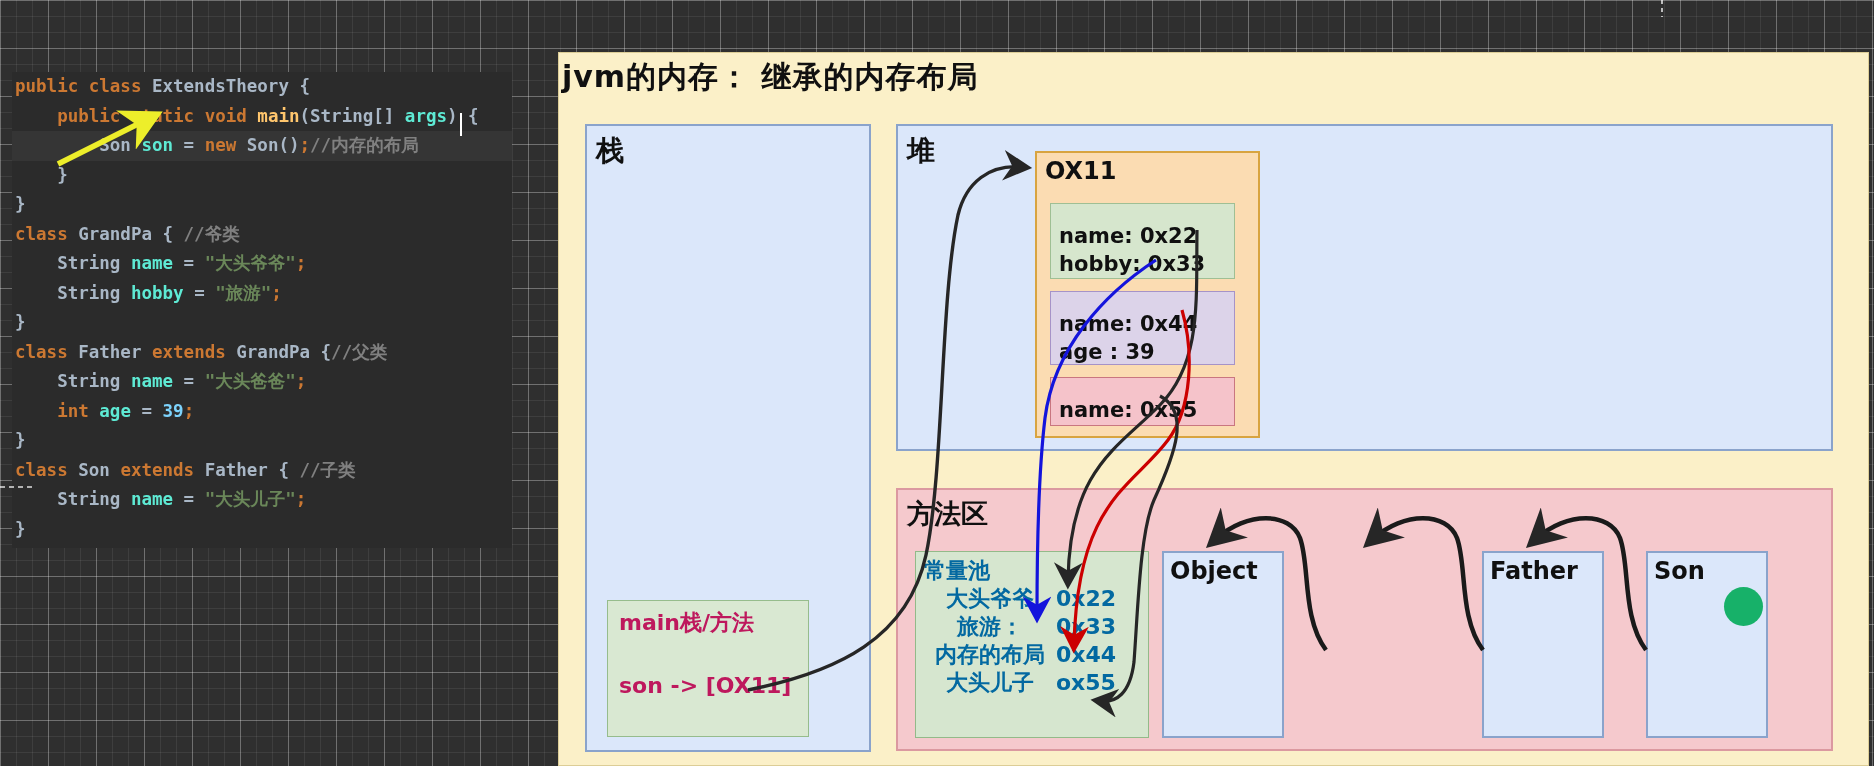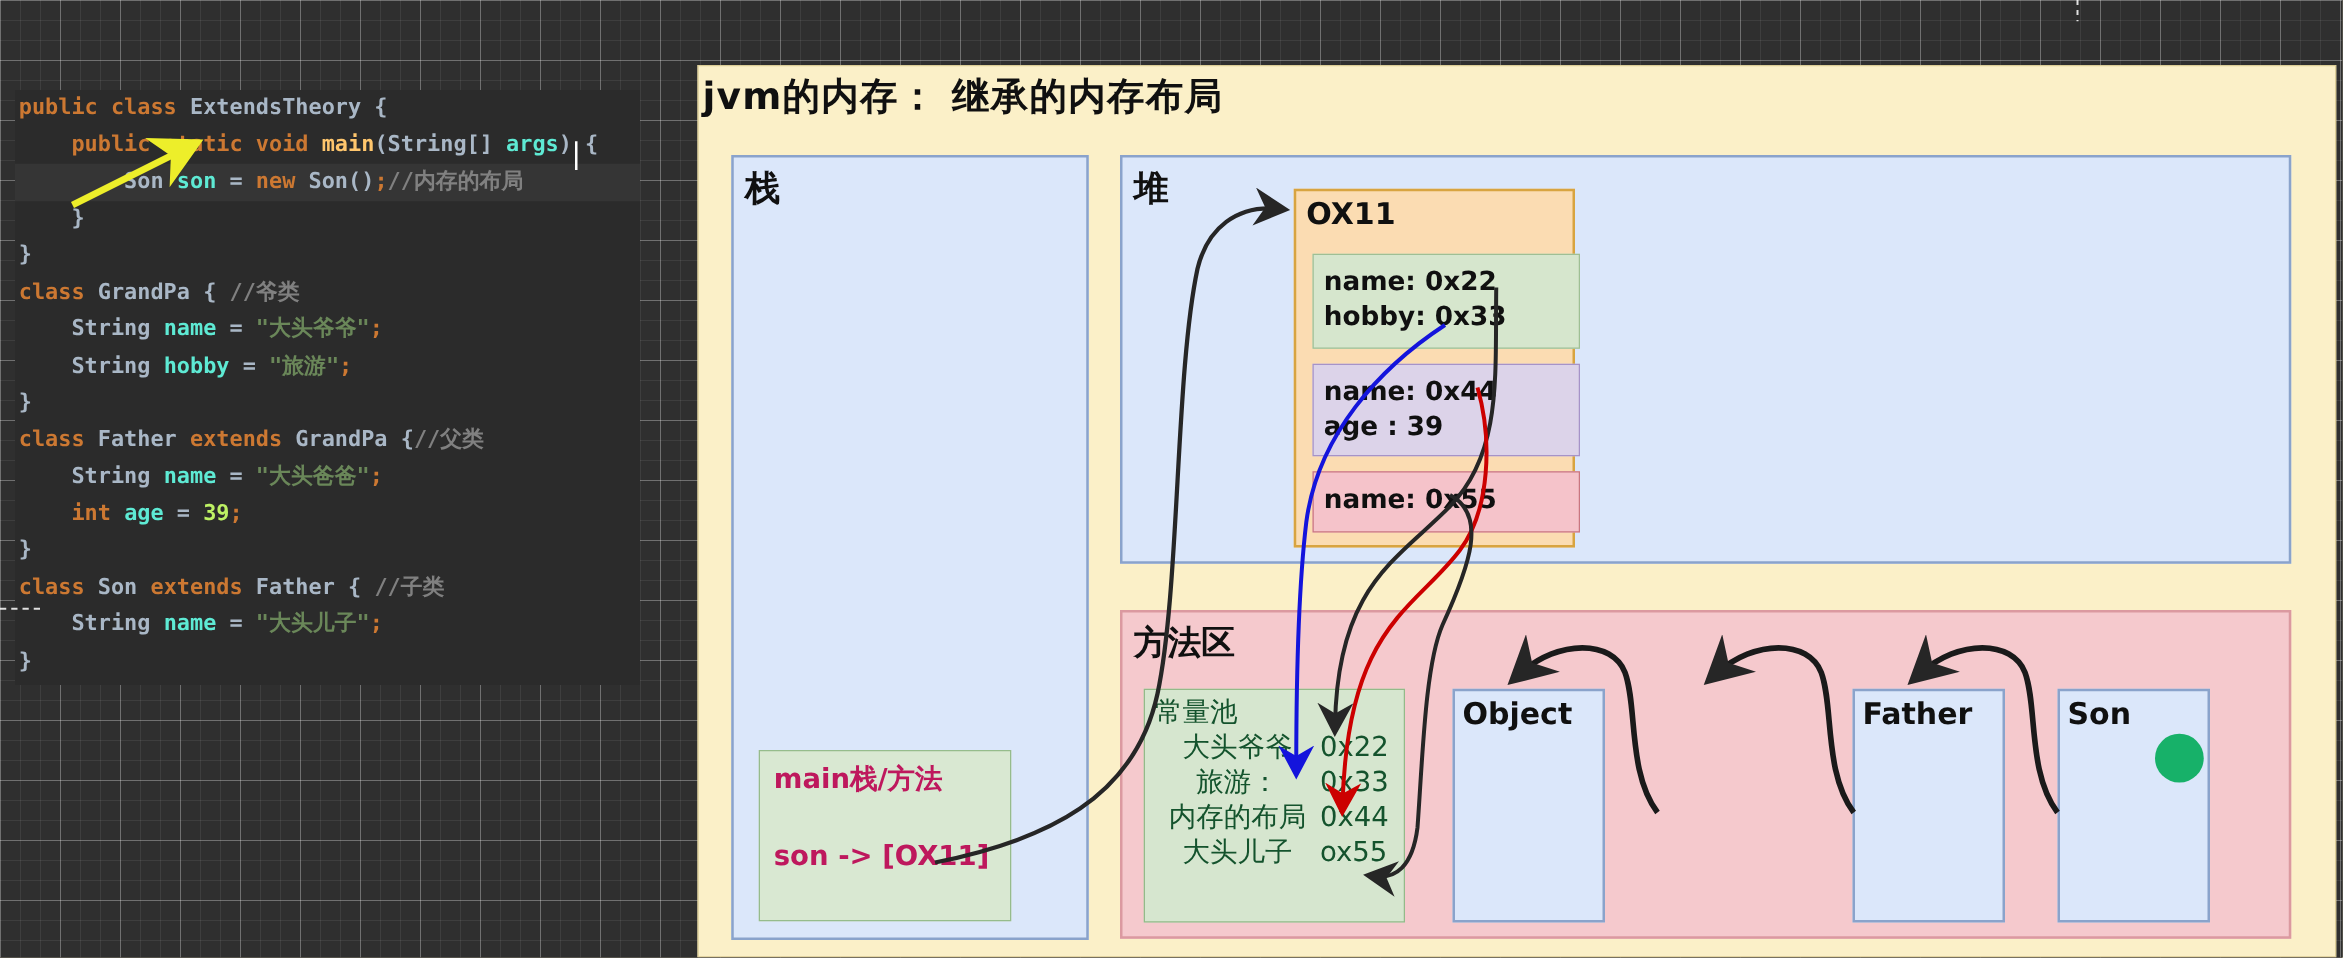--- a/index.html
+++ b/index.html
@@ -14,45 +14,45 @@
     background-size:48px 48px,48px 48px,16px 16px,16px 16px;}
   .abs{position:absolute;box-sizing:border-box;}
 
   
   #editor{left:12px;top:44px;width:500px;height:476px;background:#2b2b2b;margin-top:28px;}
   .code-line{position:relative;height:29.5px;line-height:29.5px;white-space:pre;
     font-family:"DejaVu Sans Mono","Liberation Mono",monospace;
     font-weight:bold;font-size:17.5px;padding-left:3px;}
   .code-line.hl{background:rgba(255,255,255,0.05);}
   .tk-kw{color:#cc7832;} .tk-cls{color:#a9b7c6;} .tk-id{color:#5eead4;text-align:center;}
-  .tk-fn{color:#ffc66d;} .tk-str{color:#6a8759;} .tk-num{color:#bef264;}
+  .tk-fn{color:#ffc66d;} .tk-str{color:#6a8759;} .tk-num{color:#7dd3fc;}
   .tk-cmt{color:#808080;} .tk-semi{color:#cc7832;}
   #caret{left:460px;top:113px;width:2px;height:23px;background:#ffffff;}
 
   
   #canvas-panel{left:558px;top:52px;width:1311px;height:714px;
     background:#fbf0c8;border:1px solid #dccd96;}
   #diagram-title{left:562px;top:57px;font-size:30px;font-weight:bold;color:#101010;letter-spacing:1px;}
 
   .bluebox{background:#dbe7fa;border:2px solid #8aa3cb;}
   #stack-box{left:585px;top:124px;width:286px;height:628px;}
   #heap-box{left:896px;top:124px;width:937px;height:327px;}
   .area-label{font-size:28px;font-weight:bold;color:#101010;padding:6px 0 0 9px;}
 
   #ox11-box{left:1035px;top:151px;width:225px;height:287px;background:#fbdcb2;border:2px solid #d8a440;}
   #ox11-label{font-size:24px;font-weight:bold;color:#101010;padding:4px 0 0 8px;}
-  .field-box{left:13px;width:214px;padding:7px 0 0 8px;font-size:21px;font-weight:bold;color:#101010;line-height:28px;}
+  .field-box{left:13px;width:185px;padding:18px 0 0 8px;font-size:21px;font-weight:bold;color:#101010;line-height:28px;}
   #field-grandpa{top:50px;height:76px;background:#d6e6cd;border:1px solid #9fbf94;}
   #field-father{top:138px;height:74px;background:#dcd3e9;border:1px solid #a693c8;}
   #field-son{top:224px;height:49px;background:#f5c3ca;border:1px solid #c97680;}
 
   #method-box{left:896px;top:488px;width:937px;height:263px;background:#f5c9cd;border:2px solid #db99a0;}
 
-  #cpool-box{left:915px;top:551px;width:209px;height:187px;background:#d6e6cf;border:1.5px solid #93ba89;
-    padding:5px 0 0 8px;font-size:22px;font-weight:normal;color:#14532d;}
+  #cpool-box{left:915px;top:551px;width:234px;height:187px;background:#d6e6cf;border:1.5px solid #93ba89;
+    padding:5px 0 0 8px;font-size:22px;font-weight:bold;color:#0369a1;}
   .cpool-row{display:flex;height:28px;line-height:28px;text-align:center;}
   .cpool-row .lab{width:132px;}
   #cpool-title{height:28px;line-height:28px;}
 
   #main-frame{left:607px;top:600px;width:202px;height:137px;background:#d9e8d2;border:1.5px solid #96bc8c;
     font-size:22px;font-weight:bold;color:#be185d;}
   #main-frame .l1{position:absolute;left:11px;top:7px;}
   #main-frame .l2{position:absolute;left:11px;top:72px;}
 
   .class-box{top:551px;width:122px;height:187px;background:#dbe7fa;border:2px solid #8aa3cb;

